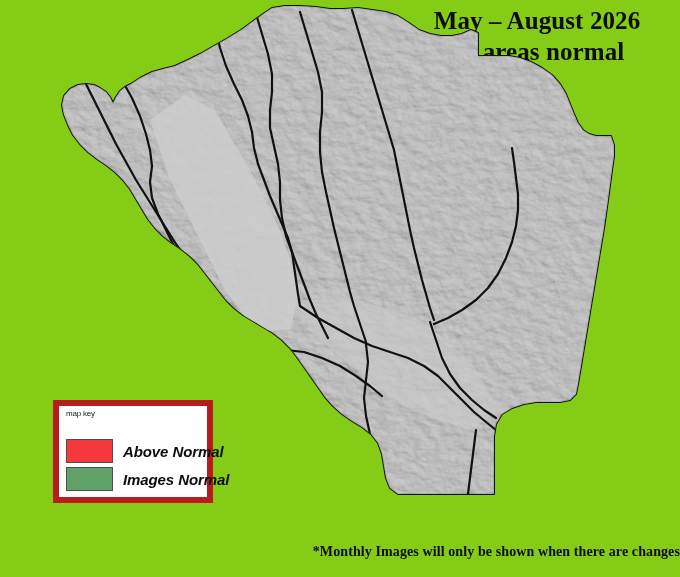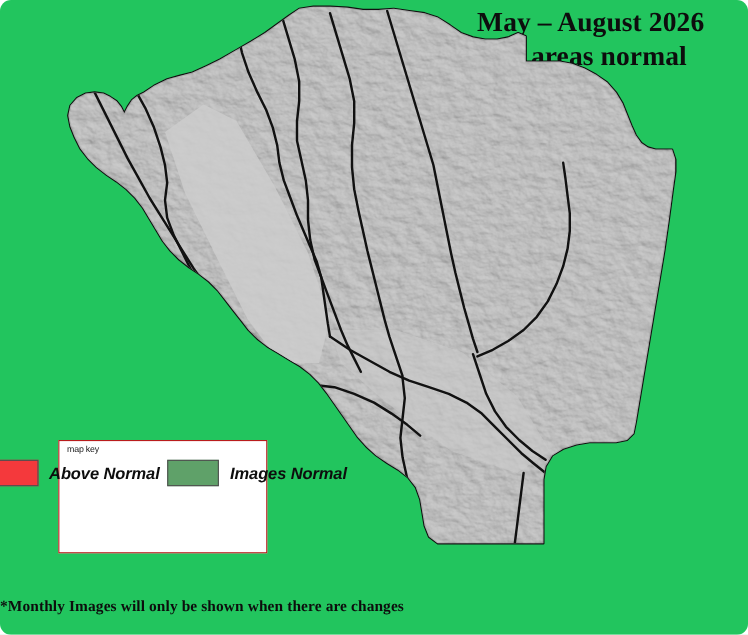--- a/index.html
+++ b/index.html
@@ -13,22 +13,21 @@
     height: 577px;
     position: relative;
     overflow: hidden;
     font-family: "Liberation Sans", sans-serif;
     -webkit-font-smoothing: antialiased;
   }
 
   #page {
     position: absolute;
     inset: 0;
-    background: #22c55e;
-    border-radius: 10px;
+    background: #84cc16;
   }
 
   
   .title-block {
     position: absolute;
     left: 398px;
     top: 6px;
     width: 278px;
     text-align: center;
     font-family: "Liberation Serif", serif;
@@ -48,42 +47,42 @@
     width: 620px;
     height: 520px;
   }
   .map-svg { display: block; width: 100%; height: 100%; }
 
   
   .legend {
     position: absolute;
     left: 53px;
     top: 400px;
-    width: 190px;
+    width: 160px;
     height: 103px;
     background: #ffffff;
-    border: 1px solid #b91c1c;
+    border: 6px solid #b91c1c;
     box-sizing: border-box;
   }
   .legend-title {
     position: absolute;
     left: 7px;
     top: 3px;
     font-size: 8px;
     color: #1a1a1a;
     font-family: "Liberation Sans", sans-serif;
     letter-spacing: -0.2px;
     white-space: nowrap;
   }
   .legend-rows {
     position: absolute;
     left: 0; top: 13px; right: 0; bottom: 0;
     display: flex;
-    flex-direction: row;
-    justify-content: center;
+    flex-direction: column;
+    justify-content: flex-end;
     padding: 2px 0 4px 0;
     box-sizing: border-box;
   }
   .legend-row {
     display: flex;
     align-items: center;
     height: 28px;
     padding-left: 7px;
   }
   .swatch {
@@ -103,21 +102,21 @@
     white-space: nowrap;
     letter-spacing: -0.1px;
   }
 
   
   .footnote {
     position: absolute;
     left: 0;
     top: 544px;
     width: 680px;
-    text-align: left;
+    text-align: right;
     font-family: "Liberation Serif", serif;
     font-weight: bold;
     font-size: 14px;
     color: #0d0d0d;
     letter-spacing: 0.1px;
   }
 </style>
 </head>
 <body>
 

